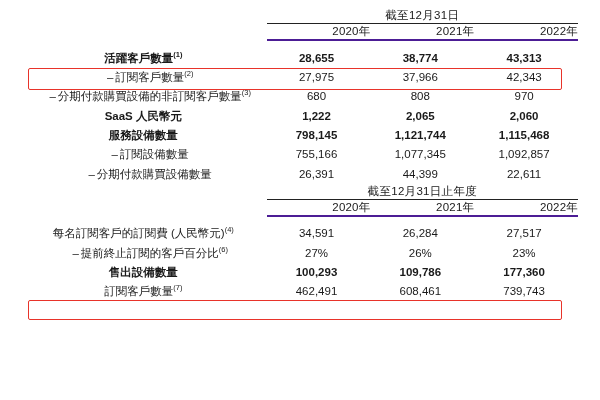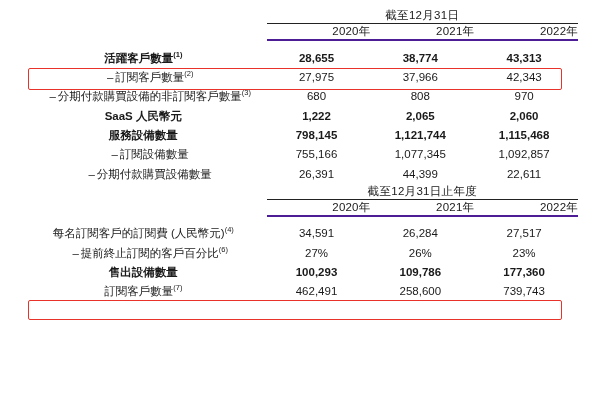--- a/index.html
+++ b/index.html
@@ -228,21 +228,21 @@
       <tr class="row bold">
         <td class="col-label"><span>售出設備數量</span></td>
         <td class="col-num">100,293</td>
         <td class="col-num">109,786</td>
         <td class="col-num">177,360</td>
       </tr>
 
       <tr class="row">
         <td class="col-label"><span>訂閱客戶數量</span><sup>(7)</sup></td>
         <td class="col-num">462,491</td>
-        <td class="col-num">258,600</td>
+        <td class="col-num">608,461</td>
         <td class="col-num">739,743</td>
       </tr>
     </tbody>
   </table>
 
   <div class="hl-box" id="hl-active"></div>
   <div class="hl-box" id="hl-retention"></div>
 </div>
 
 </body></html>

